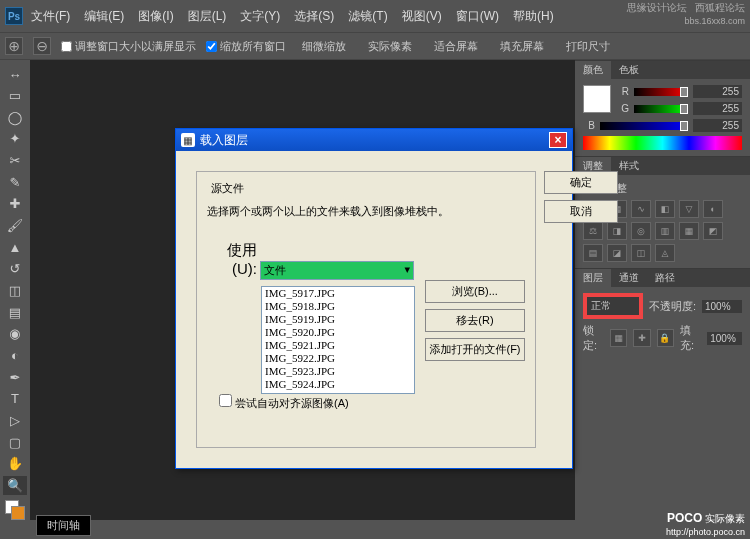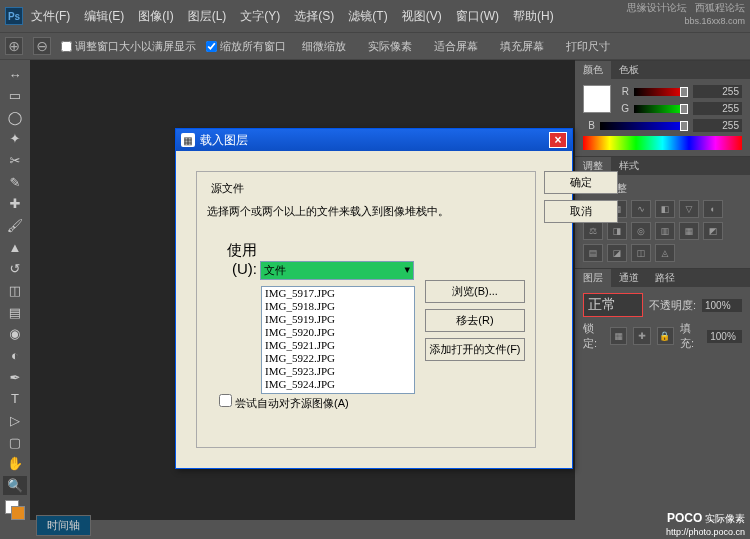--- a/index.html
+++ b/index.html
@@ -22,21 +22,21 @@
 .opt-btn { font-size: 11px; color: #ccc; padding: 2px 6px; }
 
 .main { display: flex; height: 460px; }
 .toolbar { width: 30px; background: #535353; display: flex; flex-direction: column; padding-top: 3px; }
 .toolbar .tool { width: 24px; height: 20px; margin: 1px auto; color: #ccc; font-size: 13px; display: flex; align-items: center; justify-content: center; }
 .toolbar .tool.active { background: #3a3a3a; }
 .toolbar .swatch-fg { width: 14px; height: 14px; background: #fff; border: 1px solid #888; margin: 4px auto 0; position: relative; left: -3px; }
 .toolbar .swatch-bg { width: 14px; height: 14px; background: #e48b1e; border: 1px solid #888; margin: -8px auto 0; position: relative; left: 3px; }
 
 .canvas { flex: 1; background: #262626; position: relative; }
-.timeline-tab { position: absolute; left: 36px; bottom: 3px; font-size: 11px; color: #ccc; padding: 2px 10px; background: #0c4a6e; border: 1px solid #666; }
+.timeline-tab { position: absolute; left: 36px; bottom: 3px; font-size: 11px; color: #ccc; padding: 2px 10px; background: #000000; border: 1px solid #666; }
 
 .panels { width: 175px; background: #535353; display: flex; flex-direction: column; }
 .panel { border-top: 1px solid #3a3a3a; }
 .panel-tabs { display: flex; background: #3e3e3e; height: 18px; }
 .panel-tab { padding: 2px 8px; font-size: 10px; color: #ccc; }
 .panel-tab.active { background: #535353; }
 
 .color-panel { padding: 6px 8px; }
 .color-row { display: flex; align-items: center; gap: 5px; margin-bottom: 4px; }
 .color-row .lbl { width: 12px; text-align: right; font-size: 10px; }
@@ -48,21 +48,21 @@
 .color-row .val { width: 49px; background: #3a3a3a; padding: 1px 3px; font-size: 10px; text-align: right; }
 .color-sw { width: 28px; height: 28px; background: #fff; border: 1px solid #888; float: left; margin-right:6px; margin-bottom:4px; }
 .spectrum { height: 14px; width: 100%; background: linear-gradient(90deg, red, yellow, lime, cyan, blue, magenta, red); margin-top: 4px; clear:both; }
 
 .adj-panel { padding: 6px 8px; }
 .adj-grid { display: flex; flex-wrap: wrap; gap: 4px; margin-top: 4px; }
 .adj-ico { width: 20px; height: 18px; border: 1px solid #666; background: #444; font-size: 9px; color: #999; display: flex; align-items: center; justify-content: center; }
 
 .layer-panel { padding: 6px 8px; }
 .layer-row { display: flex; gap: 6px; margin-bottom: 4px; align-items: center; }
-.layer-dd { flex: 1; background: #3a3a3a; padding: 2px 4px; font-size: 14px; border: 1px solid #ef4444; }
+.layer-dd { flex: 1; background: #3a3a3a; padding: 2px 4px; font-size: 10px; border: 4px solid #ef4444; }
 .layer-val { width: 40px; background: #3a3a3a; padding: 1px 3px; font-size: 10px; }
 
 
 .dialog { position: absolute; left: 175px; top: 128px; width: 398px; background: #ece9d8; border: 1px solid #0055ea; box-shadow: 2px 2px 6px rgba(0,0,0,.4); color: #000; font-size: 11px; }
 .dialog-title { height: 22px; background: linear-gradient(#1a66e8, #0d4fc5); color: #fff; font-size: 12px; display: flex; align-items: center; padding: 0 5px; gap: 5px; }
 .dialog-title .tico { width: 14px; height: 14px; background: #fff; border-radius: 2px; display:flex; align-items:center; justify-content:center; font-size:10px; color:#333;}
 .dialog-title .x { margin-left: auto; width: 18px; height: 16px; background: #e03030; color: #fff; text-align: center; font-weight: bold; line-height: 14px; border: 1px solid #fff; }
 .dialog-body { display: flex; padding: 20px; gap: 8px; }
 .fieldset { border: 1px solid #aaa; flex: 1; padding: 10px; }
 .legend { background: #ece9d8; padding: 0 4px; margin-top: -18px; margin-bottom: 8px; display: inline-block; }

